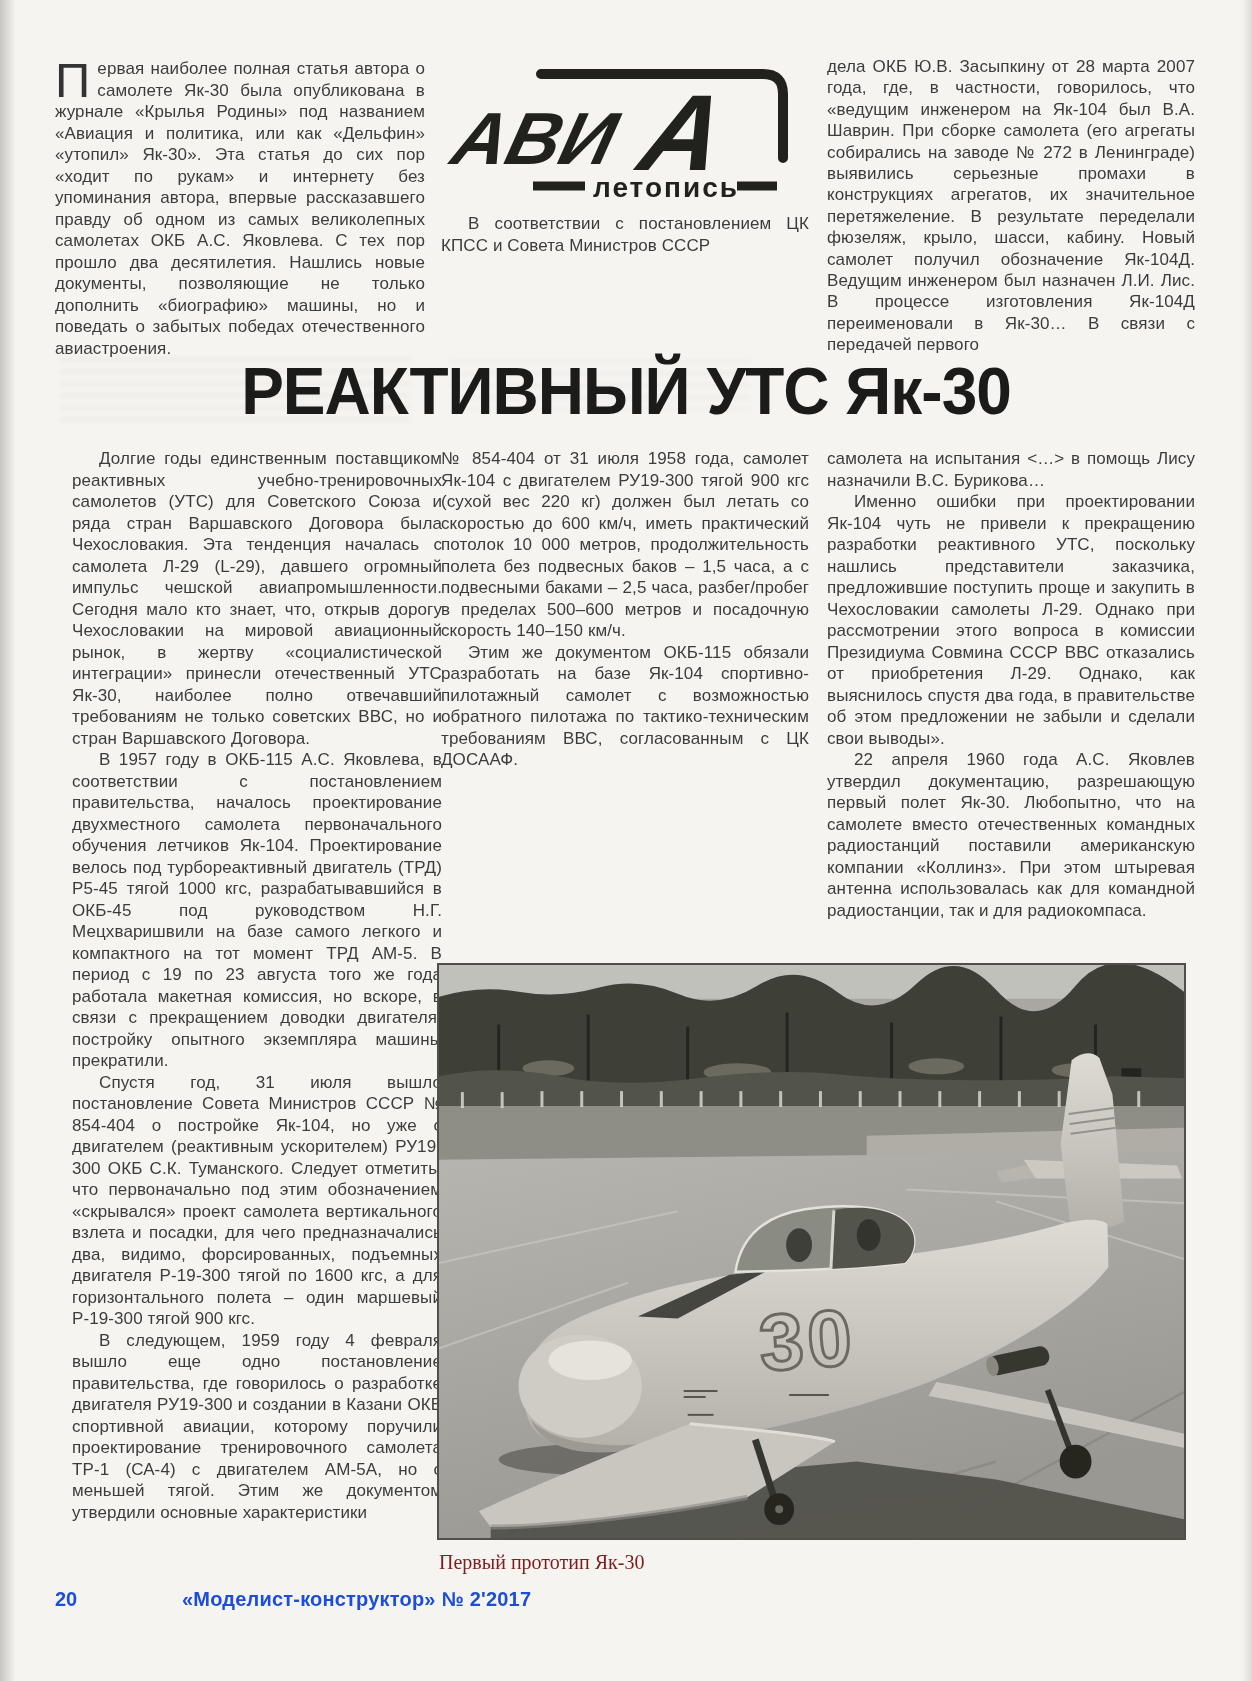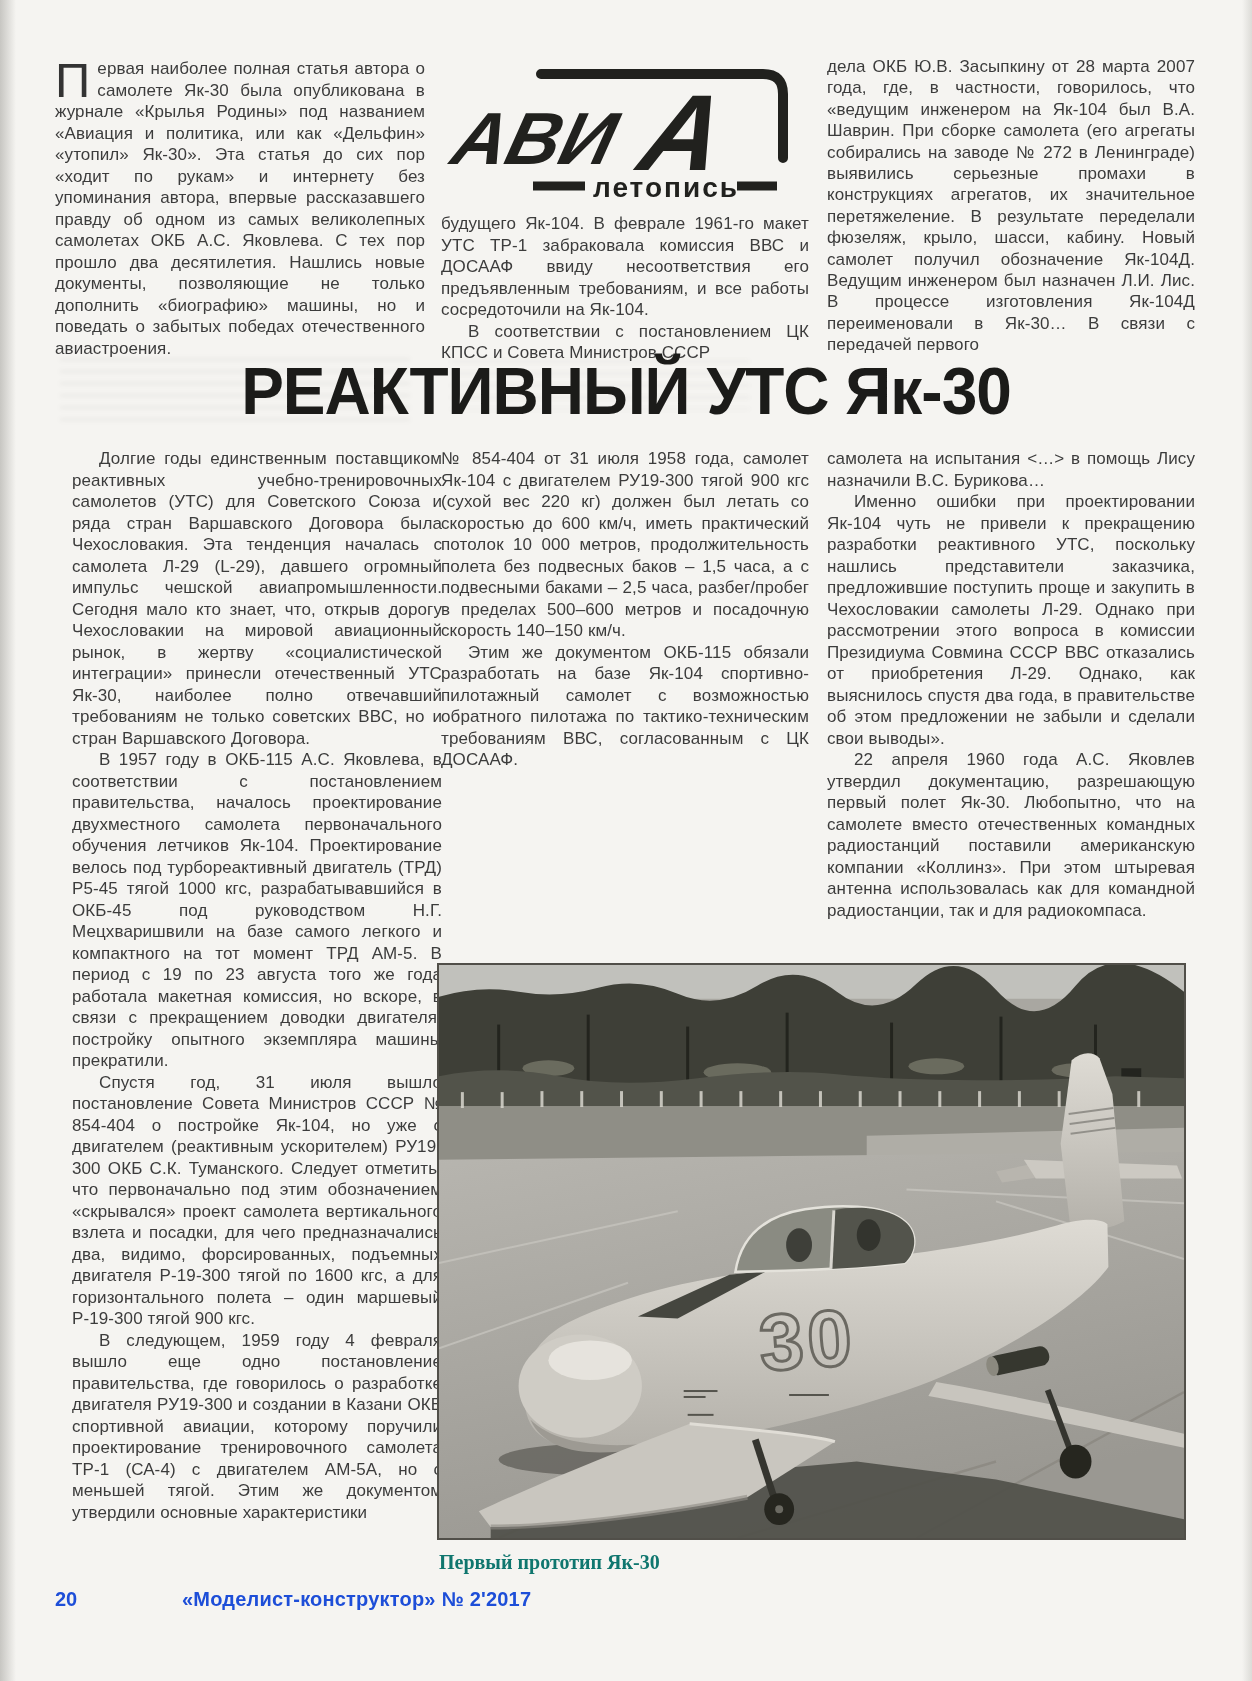--- a/index.html
+++ b/index.html
@@ -34,21 +34,21 @@
 
   #main-col1{left:72px; top:448px; width:370px;}
   #main-col2{left:441px; top:448px;}
   #main-col3{left:827px; top:448px;}
 
   #photo{position:absolute; left:437px; top:963px; width:749px; height:577px;
     border:2px solid #514f49; box-sizing:border-box; background:#a9a7a1;}
   #photo svg{display:block; width:100%; height:100%;}
 
   #caption{position:absolute; left:439px; top:1551px; width:740px;
-    font-family:"Liberation Serif", serif; font-weight:700; font-size:20px; color:#0f766e;}
+    font-family:"Liberation Serif", serif; font-weight:400; font-size:20px; color:#7f1d1d;}
 
   #footer{position:absolute; left:55px; top:1588px; width:1140px; height:30px;
     font-weight:700; font-size:20px; color:#1d4ed8;}
   #footer .pageno{position:absolute; left:0; top:0;}
   #footer .mag{position:absolute; left:115px; top:0; letter-spacing:.2px;margin-left:12px;}
 
   .ghost{position:absolute; background:
     repeating-linear-gradient(180deg, rgba(120,120,115,.16) 0 3px, rgba(0,0,0,0) 3px 12px);
     filter:blur(2px); z-index:0;}
 </style>
@@ -71,21 +71,20 @@
         <text x="38" y="106" font-family="Liberation Sans, sans-serif" font-weight="700" font-style="italic" font-size="74" fill="#21211e">АВИ</text>
         <text x="226" y="112" font-family="Liberation Sans, sans-serif" font-weight="700" font-style="italic" font-size="108" fill="#21211e">А</text>
       </g>
       <line x1="96" y1="128" x2="148" y2="128" stroke="#21211e" stroke-width="9"></line>
       <text x="156" y="139" font-family="Liberation Sans, sans-serif" font-weight="700" font-size="28" letter-spacing="2" fill="#21211e">летопись</text>
       <line x1="300" y1="128" x2="340" y2="128" stroke="#21211e" stroke-width="9"></line>
     </svg>
   </div>
 
   <div class="col" id="intro-col2">
-    <p>будущего Як-104. В феврале 1961-го макет УТС ТР-1 забраковала комиссия ВВС и ДОСААФ ввиду несоответствия его предъявленным требованиям, и все работы сосредоточили на Як-104.</p>
     <p class="ind">В соответствии с постановлением ЦК КПСС и Совета Министров СССР</p>
   </div>
 
   <div class="col" id="intro-col3">
     <p>дела ОКБ Ю.В. Засыпкину от 28 марта 2007 года, где, в частности, говорилось, что «ведущим инженером на Як-104 был В.А. Шаврин. При сборке самолета (его агрегаты собирались на заводе № 272 в Ленинграде) выявились серьезные промахи в конструкциях агрегатов, их значительное перетяжеление. В результате переделали фюзеляж, крыло, шасси, кабину. Новый самолет получил обозначение Як-104Д. Ведущим инженером был назначен Л.И. Лис. В процессе изготовления Як-104Д переименовали в Як-30… В связи с передачей первого</p>
   </div>
 
   <div id="headline">РЕАКТИВНЫЙ УТС Як-30</div>
 
   <div class="col" id="main-col1">

